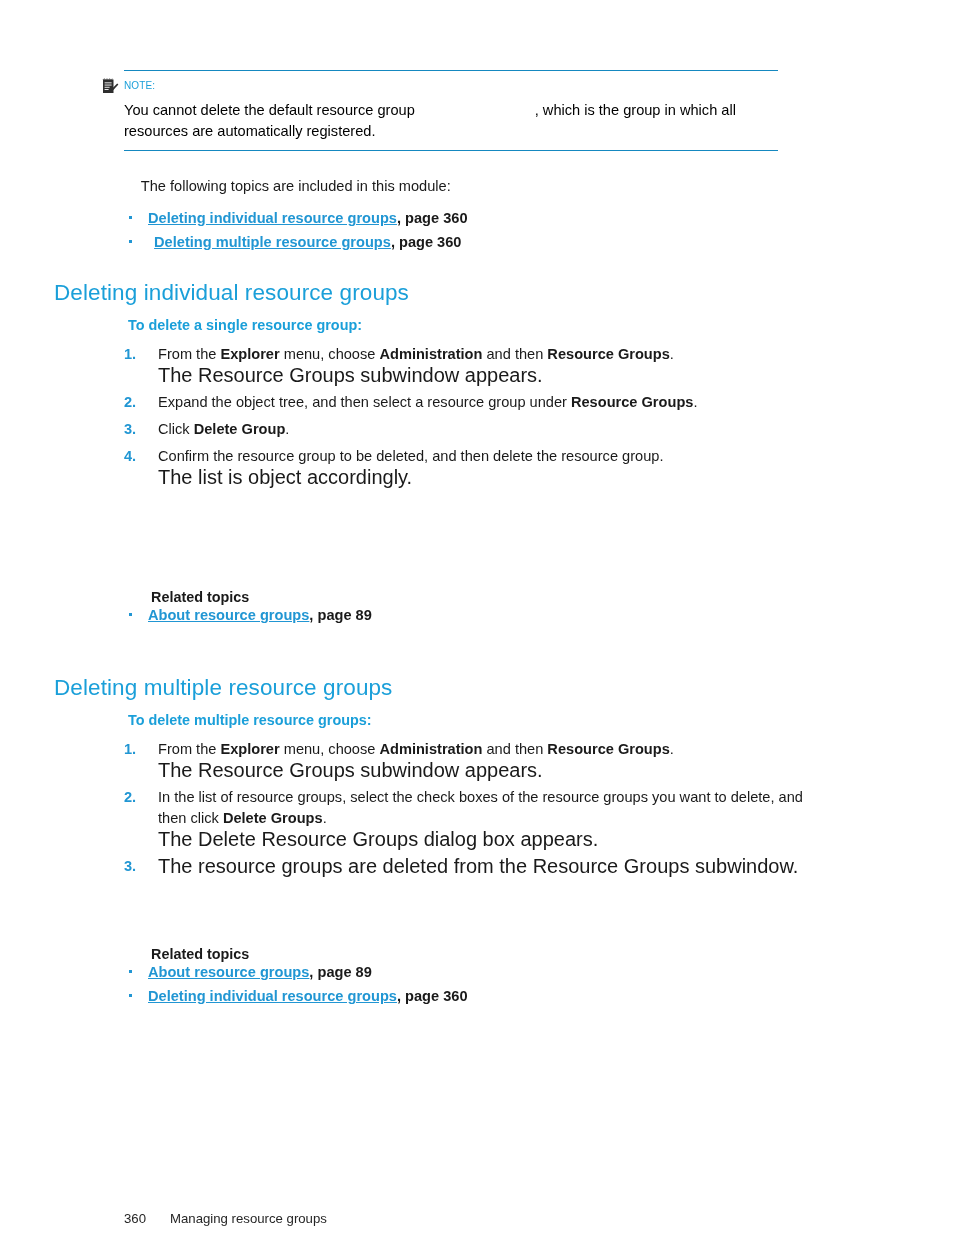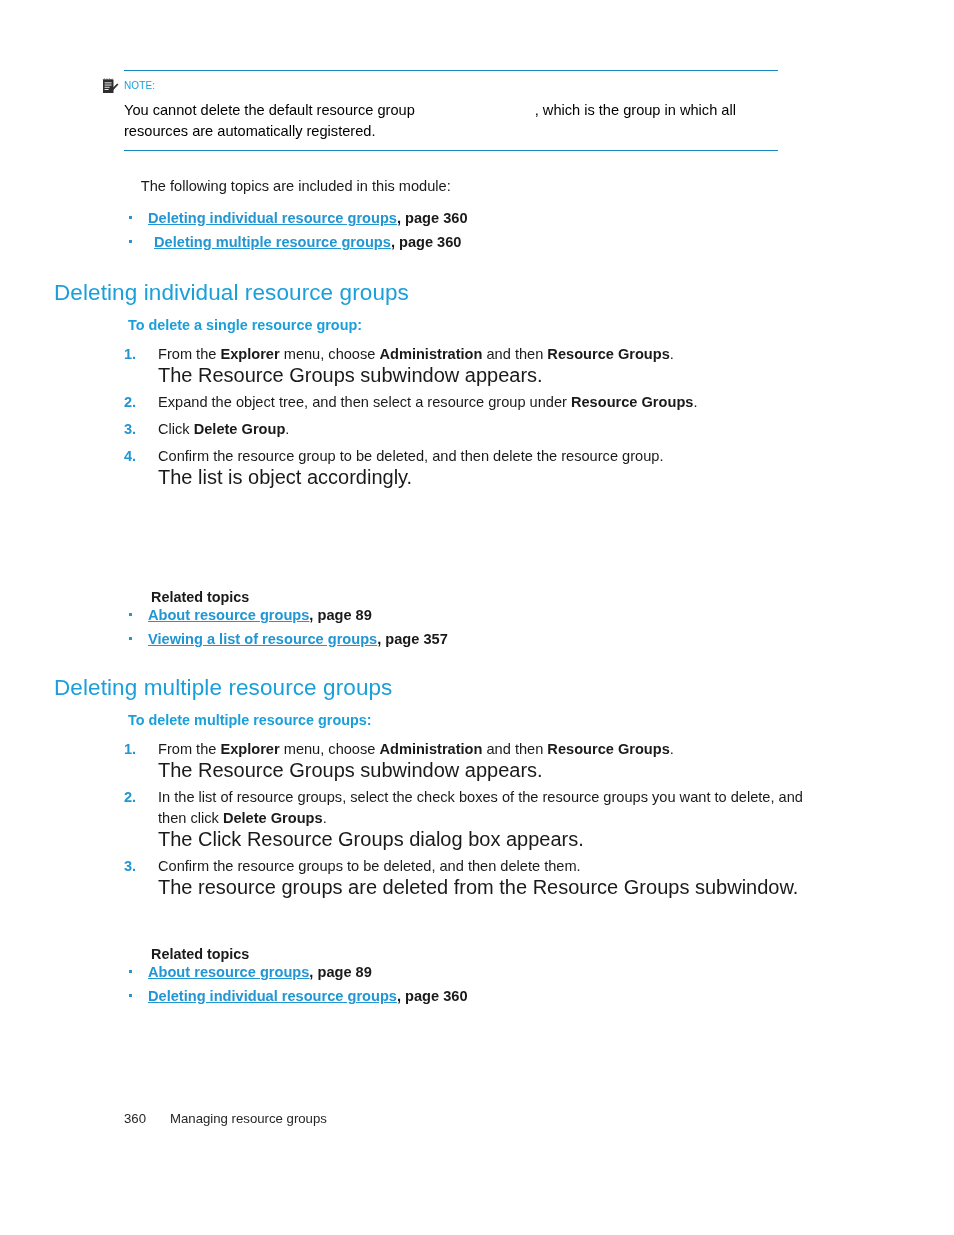--- a/index.html
+++ b/index.html
@@ -158,21 +158,21 @@
   }
   .rel-list {
     position: absolute;
     left: 124px;
   }
 
   
   .footer {
     position: absolute;
     left: 124px;
-    top: 1110px;
+    top: 1210px;
     font-size: 13.2px;
     line-height: 18px;
     color: #262626;
   }
   .footer .pg { display: inline-block; min-width: 46px; }
 </style>
 </head>
 <body>
 
 <div class="page">
@@ -235,42 +235,38 @@
       <span><span>Confirm the resource group to be deleted, and then delete the resource group.</span></span>
       <div class="result"><span>The list is object accordingly.</span></div>
     </li>
   </ol>
 
   <h3 class="related" style="top:577px;">Related topics</h3>
   <ul class="linklist rel-list" style="top:603px;">
     <li>
       <span class="bull"></span><a class="xref" href="#">About resource groups</a><span>, page 89</span>
     </li>
-    <li>
-      <span class="bull"></span><a class="xref" href="#">Viewing a list of resource groups</a><span>, page 357</span>
-    </li>
   </ul>
 
   <h1 class="sec" style="top:675px;">Deleting multiple resource groups</h1>
   <h2 class="sub" style="top:711px;">To delete multiple resource groups:</h2>
 
   <ol class="steps" style="top:739px;">
     <li>
       <span class="num">1.</span>
       <span><span>From the </span><span class="b">Explorer</span><span> menu, choose </span><span class="b">Administration</span><span> and then </span><span class="b">Resource Groups</span><span>.</span></span>
       <div class="result"><span>The Resource Groups subwindow appears.</span></div>
     </li>
     <li>
       <span class="num">2.</span>
       <span><span>In the list of resource groups, select the check boxes of the resource groups you want to delete, and then click </span><span class="b">Delete Groups</span><span>.</span></span>
-      <div class="result"><span>The Click Resource Groups dialog box appears.</span></div>
+      <div class="result"><span>The Delete Resource Groups dialog box appears.</span></div>
     </li>
     <li>
       <span class="num">3.</span>
-      <span><span>Confirm the resource groups to be deleted, and then delete them.</span></span>
       <div class="result"><span>The resource groups are deleted from the Resource Groups subwindow.</span></div>
     </li>
   </ol>
 
   <h3 class="related" style="top:934px;">Related topics</h3>
   <ul class="linklist rel-list" style="top:960px;">
     <li>
       <span class="bull"></span><a class="xref" href="#">About resource groups</a><span>, page 89</span>
     </li>
     <li>

